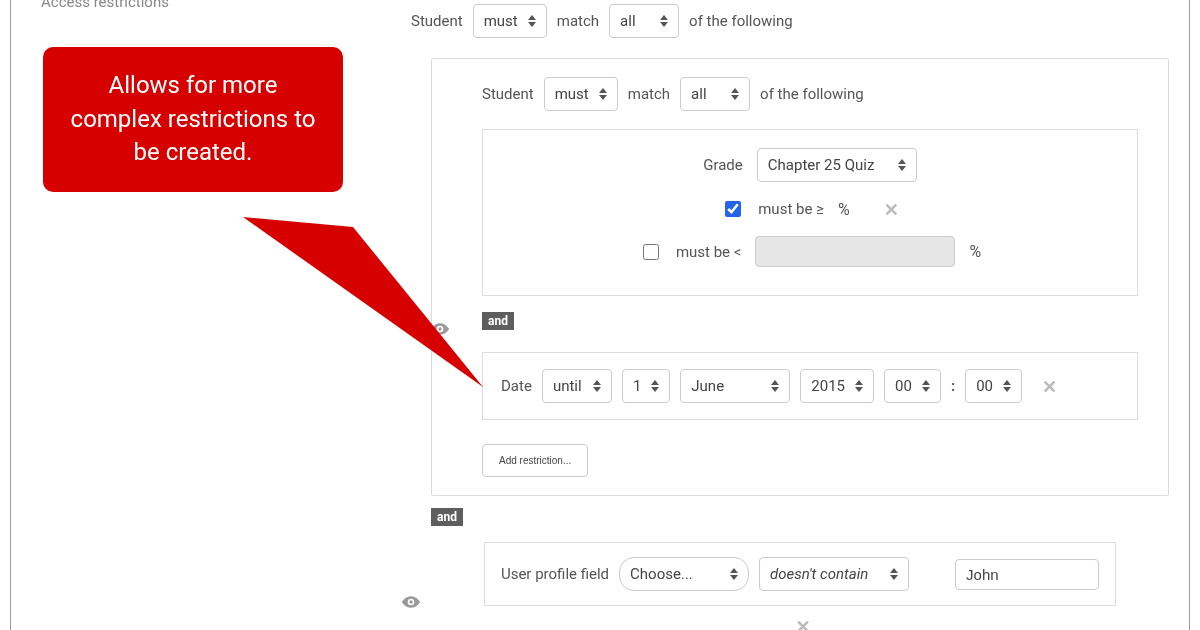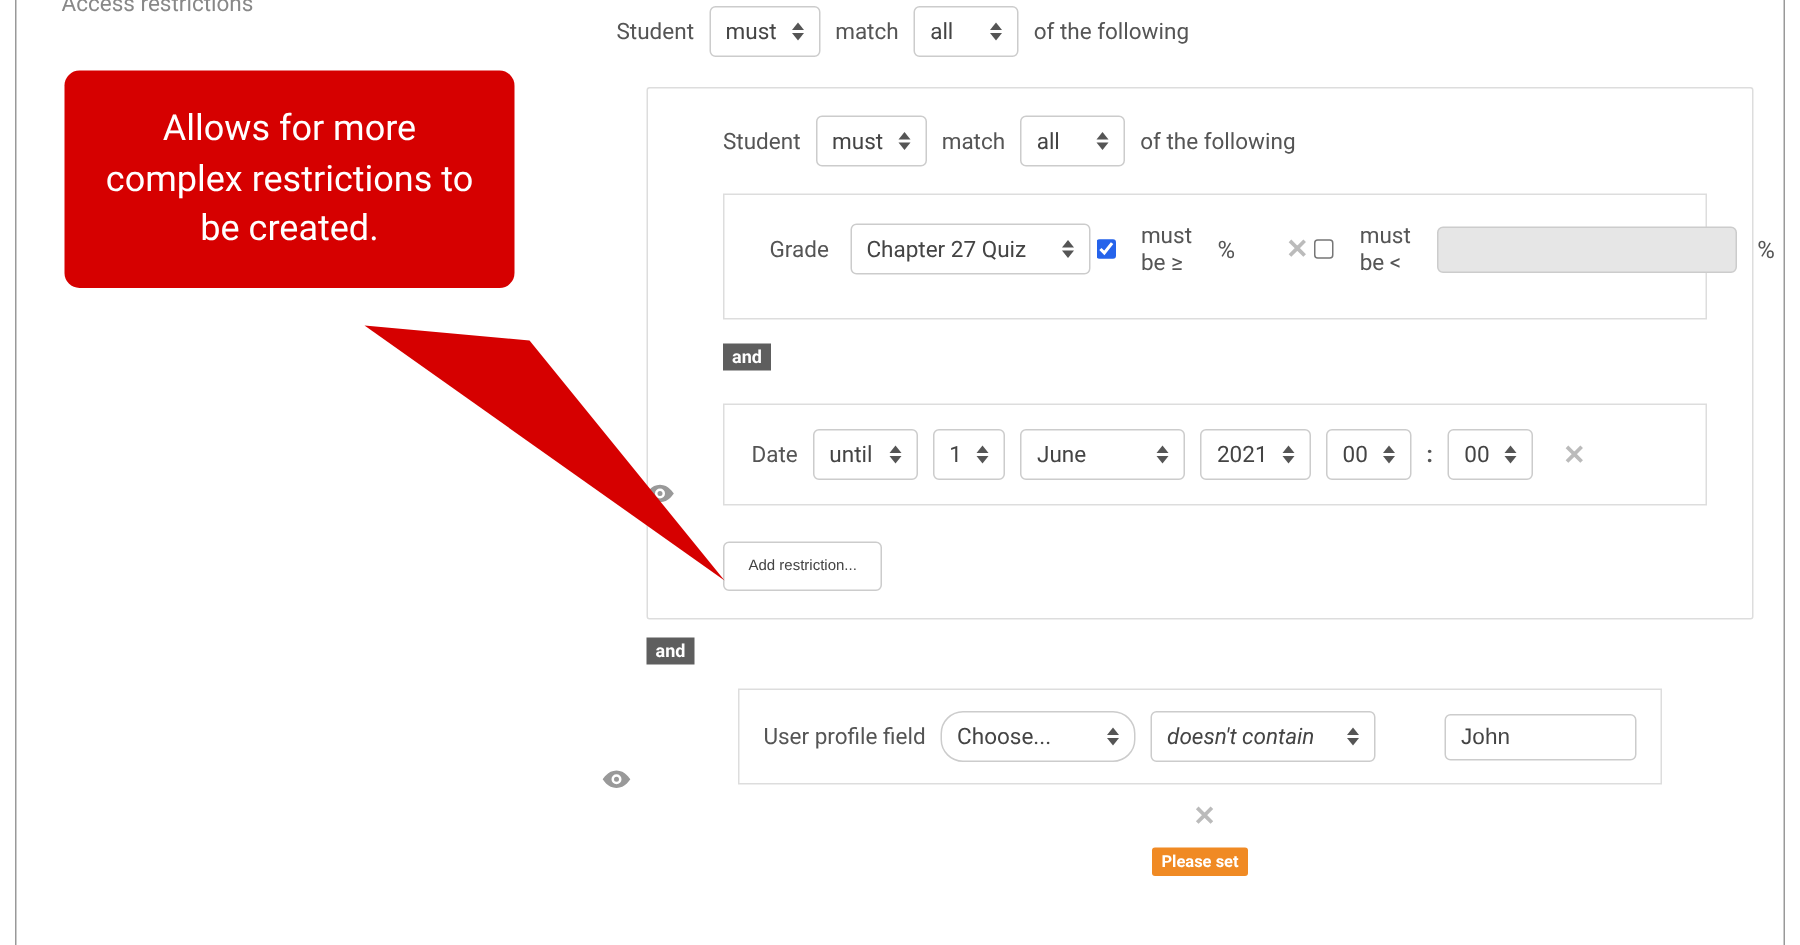--- a/index.html
+++ b/index.html
@@ -140,21 +140,21 @@
     flex: 1;
   }
   .please-set {
     background: #f08a24;
     color: #fff;
     font-size: 11px;
     font-weight: bold;
     padding: 3px 6px;
     border-radius: 2px;
   }
-  .grade-wrap { display:flex; gap:0; padding: 0 10px 10px 10px; align-items: center;}
+  .grade-wrap { display:flex; flex-direction:column; gap:16px; padding: 0 10px 10px 10px; align-items: center;}
   .grade-row { display:flex; align-items:center; gap:14px; justify-content:flex-start; }
   .colon { font-weight:bold; color:#555; }
   .outer-row { position: relative; padding-left: 0; flex-direction: column;}
   .eye-outer { position:absolute; left:-30px; top:50%; transform:translateY(-50%);}
 </style>
 </head>
 <body>
 
 <div class="outer">
 
@@ -218,21 +218,21 @@
         </div>
         <span class="lbl">of the following</span>
       </div>
 
       
       <div class="inner-box" style="margin-right:10px;">
         <div class="grade-wrap">
           <div class="grade-row" style="justify-content:center;">
             <span class="lbl">Grade</span>
             <div class="select" style="min-width:160px;">
-              <span>Chapter 27 Quiz</span>
+              <span>Chapter 25 Quiz</span>
               <span class="caret-double">
                   <span class="up"></span>
                   <span class="down"></span>
                 </span>
             </div>
           </div>
           <div class="grade-row">
             <input type="checkbox" class="checkbox" checked="" style="">
             <span class="lbl">must be ≥</span>
             <span class="pct">%</span>
@@ -268,21 +268,21 @@
               </span>
           </div>
           <div class="select" style="min-width:110px;">
             <span>June</span>
             <span class="caret-double">
                 <span class="up"></span>
                 <span class="down"></span>
               </span>
           </div>
           <div class="select">
-            <span>2021</span>
+            <span>2015</span>
             <span class="caret-double">
                 <span class="up"></span>
                 <span class="down"></span>
               </span>
           </div>
           <div class="select" style="min-width:46px;">
             <span>00</span>
             <span class="caret-double">
                 <span class="up"></span>
                 <span class="down"></span>
@@ -321,20 +321,20 @@
               <span class="down"></span>
             </span>
         </div>
         <div class="select" style="min-width:150px;font-style:italic;">
           <span>doesn't contain</span>
           <span class="caret-double">
               <span class="up"></span>
               <span class="down"></span>
             </span>
         </div>
-        <input type="text" class="text-input" style="width: 128px; margin-left: 36px;" value="John">
+        <input type="text" class="text-input" style="width: 144px; margin-left: 36px;" value="John">
       </div>
       <span class="delete-x">✕</span>
       <span class="please-set">Please set</span>
     </div>
 
   </div>
 </div>
 
 </body></html>

